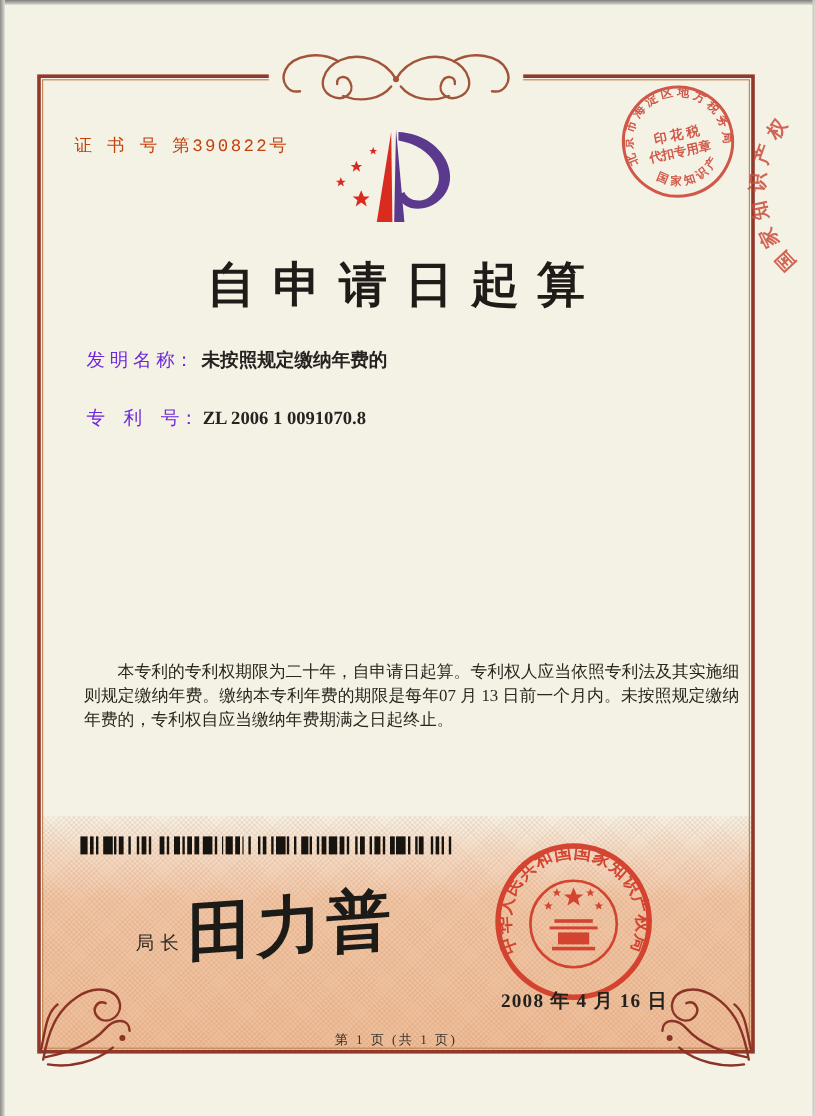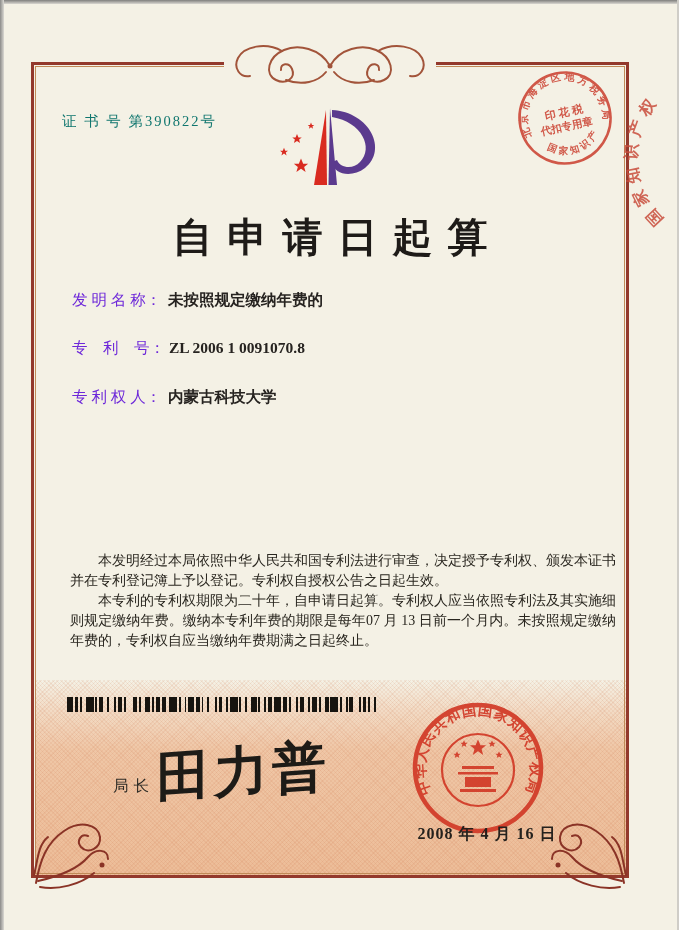--- a/index.html
+++ b/index.html
@@ -21,21 +21,21 @@
 
   .frame{position:absolute;left:31px;top:62px;width:598px;height:816px;box-sizing:border-box;
          border:3px solid #93392c;}
   .frame-in{position:absolute;inset:1px;border:1px solid #c08a58;}
   .ornament{position:absolute;left:224px;top:36px;width:212px;height:58px;background:#f4f1e5;
             display:flex;align-items:center;justify-content:center;}
   .corner-flourish{position:absolute;width:86px;height:100px;}
   .cf-left{left:28px;top:797px;}
   .cf-right{left:546px;top:797px;transform:scaleX(-1);}
 
-  .cert-no{position:absolute;left:62px;top:112px;font-size:14.5px;letter-spacing:2px;color:#0f766e;}
+  .cert-no{position:absolute;left:62px;top:112px;font-size:14.5px;letter-spacing:2px;color:#c2410c;font-family:Liberation Mono, monospace;}
   .logo{position:absolute;left:270px;top:100px;}
   .title{position:absolute;left:31px;top:210px;width:598px;text-align:center;
          font-size:40px;font-weight:700;letter-spacing:15px;text-indent:15px;color:#1e1b18;}
 
   .fields{position:absolute;left:72px;top:290px;font-size:15.5px;}
   .frow{height:48.3px;white-space:nowrap;}
   .flabel{display:inline-block;min-width:92px;color:#6d28d9;}
   .fvalue{font-weight:600;color:#262320;}
 
   .body-text{position:absolute;left:70px;top:551px;width:546px;font-size:14px;line-height:20px;
@@ -122,28 +122,23 @@
 
   <div class="fields">
     <div class="frow">
       <span class="flabel">发 明 名 称：</span>
       <span class="fvalue">未按照规定缴纳年费的</span>
     </div>
     <div class="frow">
       <span class="flabel">专　利　号：</span>
       <span class="fvalue">ZL 2006 1 0091070.8</span>
     </div>
-    <div class="frow">
-      <span class="flabel">专 利 权 人：</span>
-      <span class="fvalue">内蒙古科技大学</span>
-    </div>
   </div>
 
   <div class="body-text">
-    <p>本发明经过本局依照中华人民共和国专利法进行审查，决定授予专利权、颁发本证书并在专利登记簿上予以登记。专利权自授权公告之日起生效。</p>
     <p>本专利的专利权期限为二十年，自申请日起算。专利权人应当依照专利法及其实施细则规定缴纳年费。缴纳本专利年费的期限是每年07 月 13 日前一个月内。未按照规定缴纳年费的，专利权自应当缴纳年费期满之日起终止。</p>
   </div>
 
   <div class="barcode" id="barcode">
       <div class="b" style="width: 5.7px;"></div>
       <div class="s" style="width: 1.9px;"></div>
       <div class="b" style="width: 3.8px;"></div>
       <div class="s" style="width: 1.9px;"></div>
       <div class="b" style="width: 1.9px;"></div>
       <div class="s" style="width: 3.8px;"></div>
@@ -288,17 +283,18 @@
 
   <svg class="edge-stamp" width="220" height="220" viewBox="-110 -110 220 220">
     <defs>
         <path id="edgeArc" d="M -51 64 A 82 82 0 0 1 -53 -62" fill="none"></path>
       </defs>
     <text font-size="16" font-weight="bold" fill="#c94d3c">
       <textPath href="#edgeArc" startOffset="4" textLength="150">国家知识产权局</textPath>
     </text>
   </svg>
 
+  <div class="page-footer">第 1 页 (共 1 页)</div>
 
   <div class="edge-top"></div>
   <div class="edge-left"></div>
   <div class="edge-right"></div>
 </div>
 
 </body></html>

